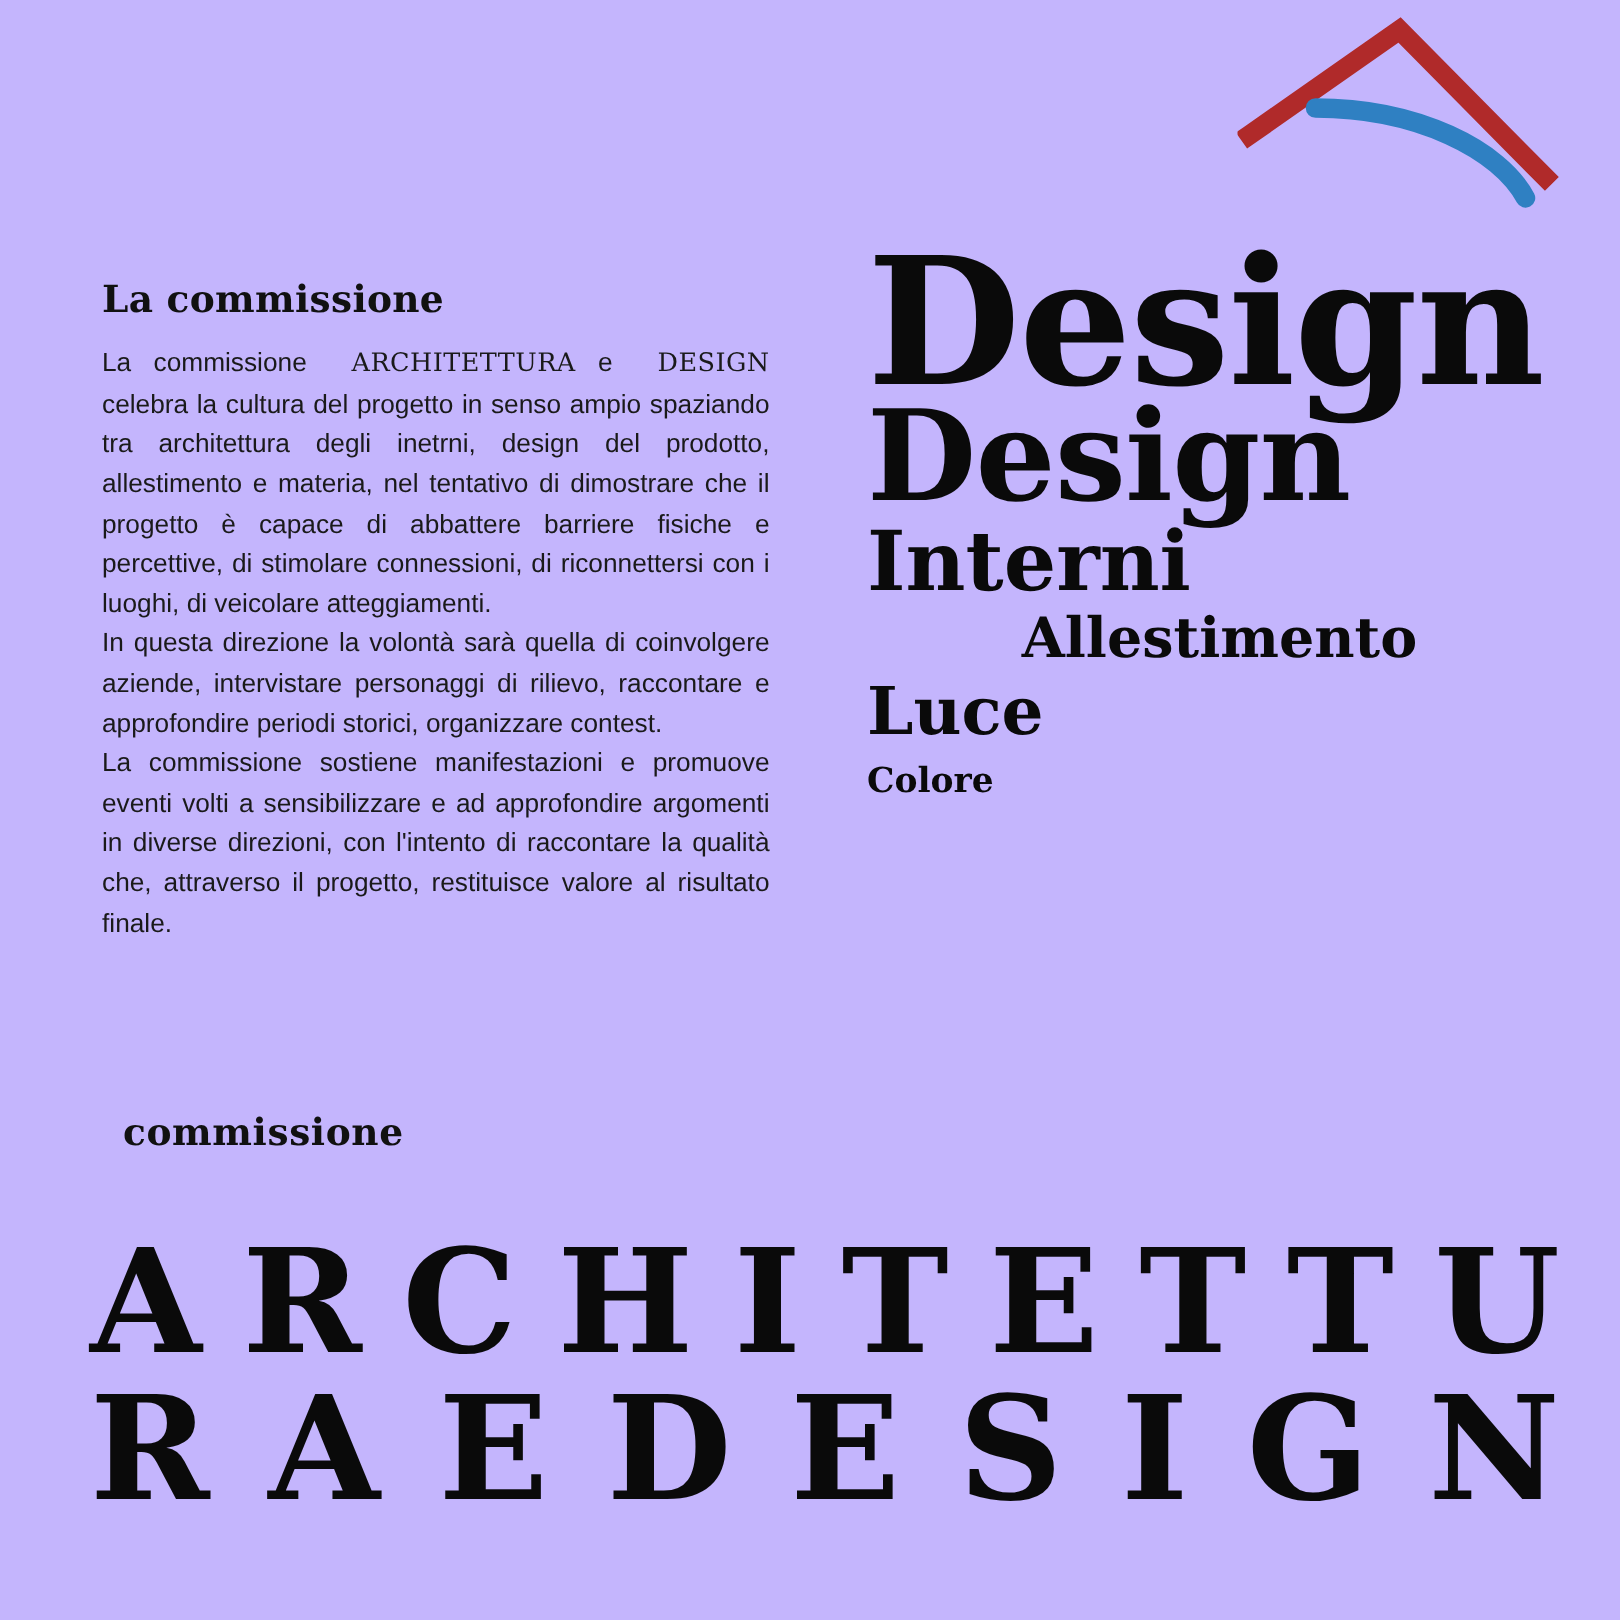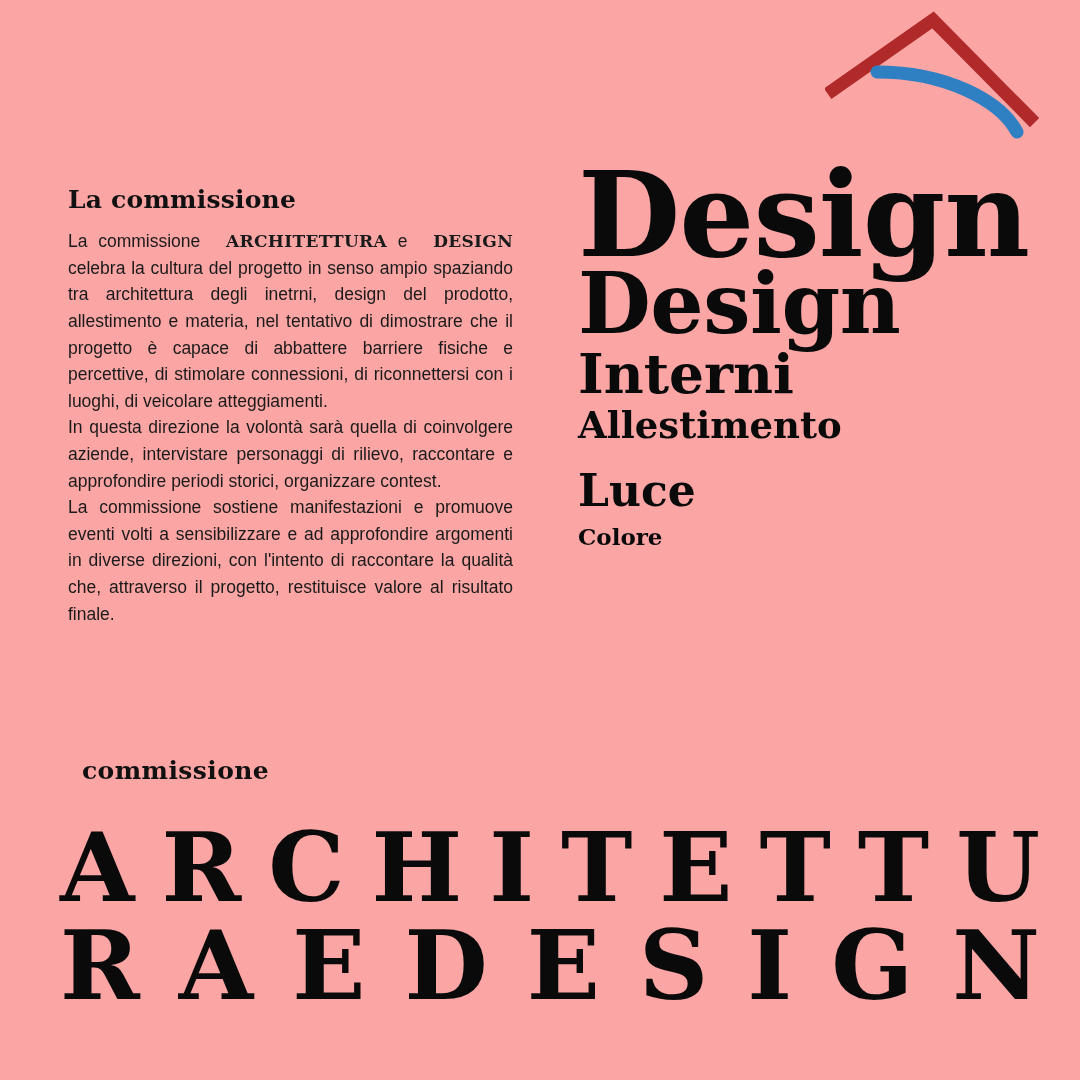--- a/index.html
+++ b/index.html
@@ -10,21 +10,21 @@
     width: 1080px;
     height: 1080px;
     background: #e8e8e6;
     font-family: "Liberation Sans", sans-serif;
     overflow: hidden;
   }
   .page {
     position: relative;
     width: 1080px;
     height: 1080px;
-    background: #fca5a5;
+    background: #c4b5fd;
   }
 
   
   .logo {
     position: absolute;
     top: 10px;
     right: 35px;
     width: 220px;
     height: 140px;
   }
@@ -49,21 +49,21 @@
     font-size: 17.5px;
     line-height: 1.52;
     color: #1a1a1a;
     text-align: justify;
     text-justify: inter-word;
     margin: 0;
   }
   .body-text p { margin: 0; }
   .body-text b {
     font-family: "DejaVu Serif", "Liberation Serif", serif;
-    font-weight: bold;
+    font-weight: normal;
     font-size: 17px;
     letter-spacing: 0.3px;
     margin-left: 15px;
   }
 
   
   .right-col {
     position: absolute;
     left: 578px;
     top: 160px;
@@ -73,29 +73,29 @@
     font-family: "DejaVu Serif", "Liberation Serif", serif;
     font-weight: bold;
     color: #0a0a0a;
     line-height: 0.94;
     margin: 0;
     letter-spacing: -1px;
   }
   .hl-1 { font-size: 118px; margin-bottom: -6px; }
   .hl-2 { font-size: 84px; letter-spacing: -0.5px; margin-bottom: 4px; }
   .hl-3 { font-size: 55px; letter-spacing: 0px; margin-bottom: 8px; }
-  .hl-4 { font-size: 37px; letter-spacing: 0px; margin-bottom: 28px; }
+  .hl-4 { font-size: 37px; letter-spacing: 0px; margin-bottom: 12px; text-align: center; }
   .hl-5 { font-size: 44px; letter-spacing: 0px; margin-bottom: 14px; }
   .hl-6 { font-size: 23px; letter-spacing: 0px; }
 
   
   .bottom-label {
     position: absolute;
     left: 82px;
-    top: 756px;
+    top: 740px;
     font-family: "DejaVu Serif", "Liberation Serif", serif;
     font-weight: bold;
     font-size: 25px;
     color: #111;
     letter-spacing: 0.4px;
   }
   .bigword {
     position: absolute;
     left: 60px;
     width: 980px;

